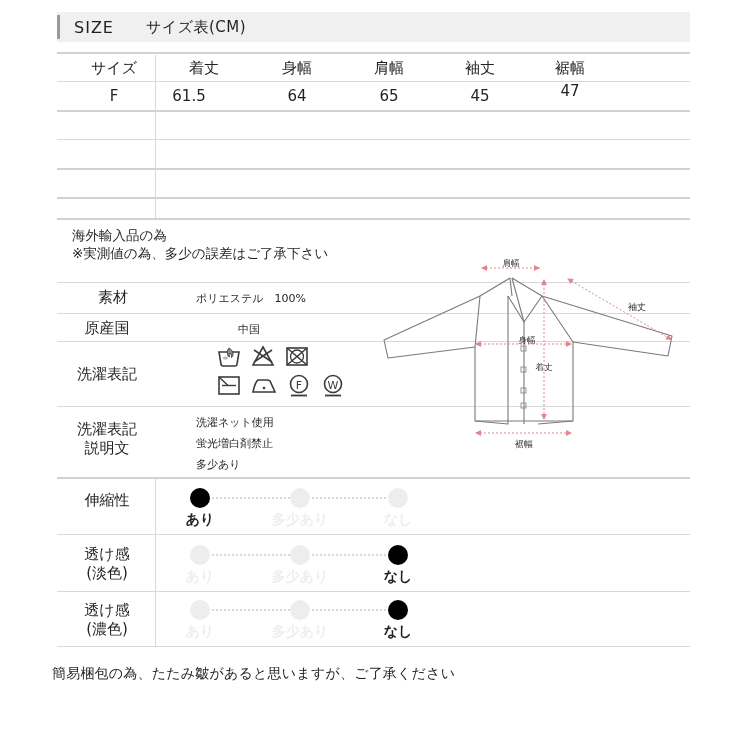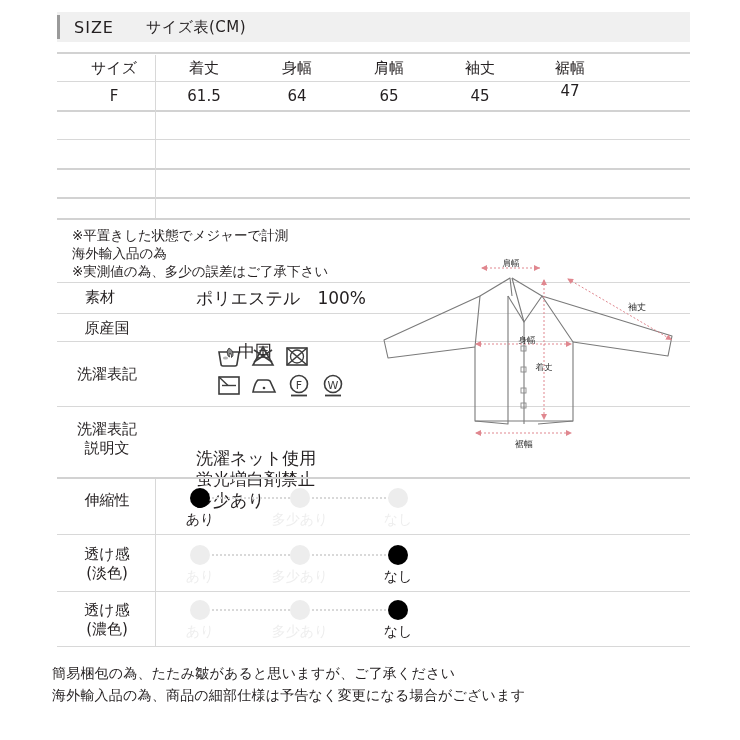--- a/index.html
+++ b/index.html
@@ -36,35 +36,35 @@
 
   
   .szcell{position:absolute;text-align:center;font-size:15px;color:#231f20;}
   .szcell.hdr{font-size:15px;}
 
   
   .spec-label{
     position:absolute;text-align:center;font-size:15px;line-height:19px;color:#231f20;
   }
   .spec-val{
-    position:absolute;font-size:17px;line-height:21px;color:#231f20;
+    position:absolute;font-size:11px;line-height:21px;color:#231f20;
   }
 
   
   .notes{
     position:absolute;left:72px;top:226px;font-size:13.5px;line-height:18px;color:#231f20;
   }
 
   
   .care-wrap{position:absolute;left:216px;top:344px;}
   .care-row{display:flex;gap:8px;margin-bottom:5px;}
   .care-row svg{display:block;}
 
   
-  .rate-wrap{position:absolute;}
+  .rate-wrap{position:absolute;font-weight:bold;}
   .dot{
     position:absolute;width:20px;height:20px;border-radius:50%;top:0;
   }
   .dot.on{background:#000000;}
   .dot.off{background:#ededed;}
   .dotline{
     position:absolute;top:9px;height:2px;
     background-image:linear-gradient(to right,#d9d9d9 0 2px,transparent 2px 4px);
     background-size:4px 2px;background-repeat:repeat-x;
   }
@@ -100,49 +100,48 @@
   <div class="szcell hdr" style="left:82px;top:59px;width:64px;">サイズ</div>
   <div class="szcell hdr" style="left:172px;top:59px;width:64px;">着丈</div>
   <div class="szcell hdr" style="left:265px;top:59px;width:64px;">身幅</div>
   <div class="szcell hdr" style="left:357px;top:59px;width:64px;">肩幅</div>
   <div class="szcell hdr" style="left:448px;top:59px;width:64px;">袖丈</div>
   <div class="szcell hdr" style="left:538px;top:59px;width:64px;">裾幅</div>
 
   <div class="rule" style="left:57px;top:81px;width:633px;"></div>
 
   <div class="szcell" style="left:82px;top:87px;width:64px;">F</div>
-  <div class="szcell" style="left:172px;top:87px;width:64px;">61.5</div>
+  <div class="szcell" style="left:157px;top:87px;width:64px;">61.5</div>
   <div class="szcell" style="left:265px;top:87px;width:64px;">64</div>
   <div class="szcell" style="left:357px;top:87px;width:64px;text-align:center;">65</div>
   <div class="szcell" style="left:448px;top:87px;width:64px;">45</div>
   <div class="szcell" style="left:538px;top:82px;width:64px;">47</div>
 
   <div class="rule thick" style="left:57px;top:110px;width:633px;"></div>
   <div class="rule" style="left:57px;top:139px;width:633px;"></div>
   <div class="rule thick" style="left:57px;top:168px;width:633px;"></div>
   <div class="rule thick" style="left:57px;top:197px;width:633px;"></div>
   <div class="rule thick" style="left:57px;top:218px;width:633px;"></div>
 
   <div class="vrule" style="left:155px;top:55px;height:163px;"></div>
 
   <div class="notes">
-    <div>※平置きした状態でメジャーで計測</div>
     <div>海外輸入品の為</div>
     <div>※実測値の為、多少の誤差はご了承下さい</div>
   </div>
 
   <div class="rule" style="left:57px;top:282px;width:633px;"></div>
 
-  <div class="spec-label" style="left:50px;top:288px;width:100px;">素材</div>
+  <div class="spec-label" style="left:63px;top:288px;width:100px;">素材</div>
   <div class="spec-val" style="left:196px;top:288px;">ポリエステル　100%</div>
 
   <div class="rule" style="left:57px;top:313px;width:633px;"></div>
 
   <div class="spec-label" style="left:57px;top:319px;width:100px;">原産国</div>
-  <div class="spec-val" style="left:238px;top:319px;margin-top:22px;">中国</div>
+  <div class="spec-val" style="left:238px;top:319px;">中国</div>
 
   <div class="rule" style="left:57px;top:341px;width:633px;"></div>
 
   <div class="spec-label" style="left:57px;top:365px;width:100px;">洗濯表記</div>
 
   <div class="care-wrap">
     <div class="care-row">
 
       <span>
         <svg width="26" height="24" viewBox="0 0 26 24">
@@ -203,21 +202,21 @@
       </span>
     </div>
   </div>
 
   <div class="rule" style="left:57px;top:406px;width:633px;"></div>
 
   <div class="spec-label" style="left:57px;top:420px;width:100px;">
     <div>洗濯表記</div>
     <div>説明文</div>
   </div>
-  <div class="spec-val" style="left:196px;top:412px;margin-top:36px;">
+  <div class="spec-val" style="left:196px;top:412px;">
     <div>洗濯ネット使用</div>
     <div>蛍光増白剤禁止</div>
     <div>多少あり</div>
   </div>
 
   <div class="rule thick" style="left:57px;top:477px;width:633px;"></div>
 
   <div class="spec-label" style="left:57px;top:491px;width:100px;font-family:Liberation Serif, serif;">
     <div>伸縮性</div>
     <div></div>
@@ -323,16 +322,15 @@
       <line x1="172" y1="32" x2="172" y2="172" stroke="#e0878f" stroke-width="1" stroke-dasharray="2 2" marker-start="url(#ah2)" marker-end="url(#ah)"></line>
       <text x="172" y="122" font-family="DejaVu Sans, sans-serif" font-size="8.5" text-anchor="middle" fill="#2b2b2b">着丈</text>
 
       <line x1="104" y1="185" x2="200" y2="185" stroke="#e0878f" stroke-width="1" stroke-dasharray="2 2" marker-start="url(#ah2)" marker-end="url(#ah)"></line>
       <text x="152" y="199" font-family="DejaVu Sans, sans-serif" font-size="9" text-anchor="middle" fill="#2b2b2b">裾幅</text>
     </svg>
   </div>
 
   <div class="footer">
     <div>簡易梱包の為、たたみ皺があると思いますが、ご了承ください</div>
-    <div>海外輸入品の為、商品の細部仕様は予告なく変更になる場合がございます</div>
   </div>
 
 </div>
 
 </body></html>

